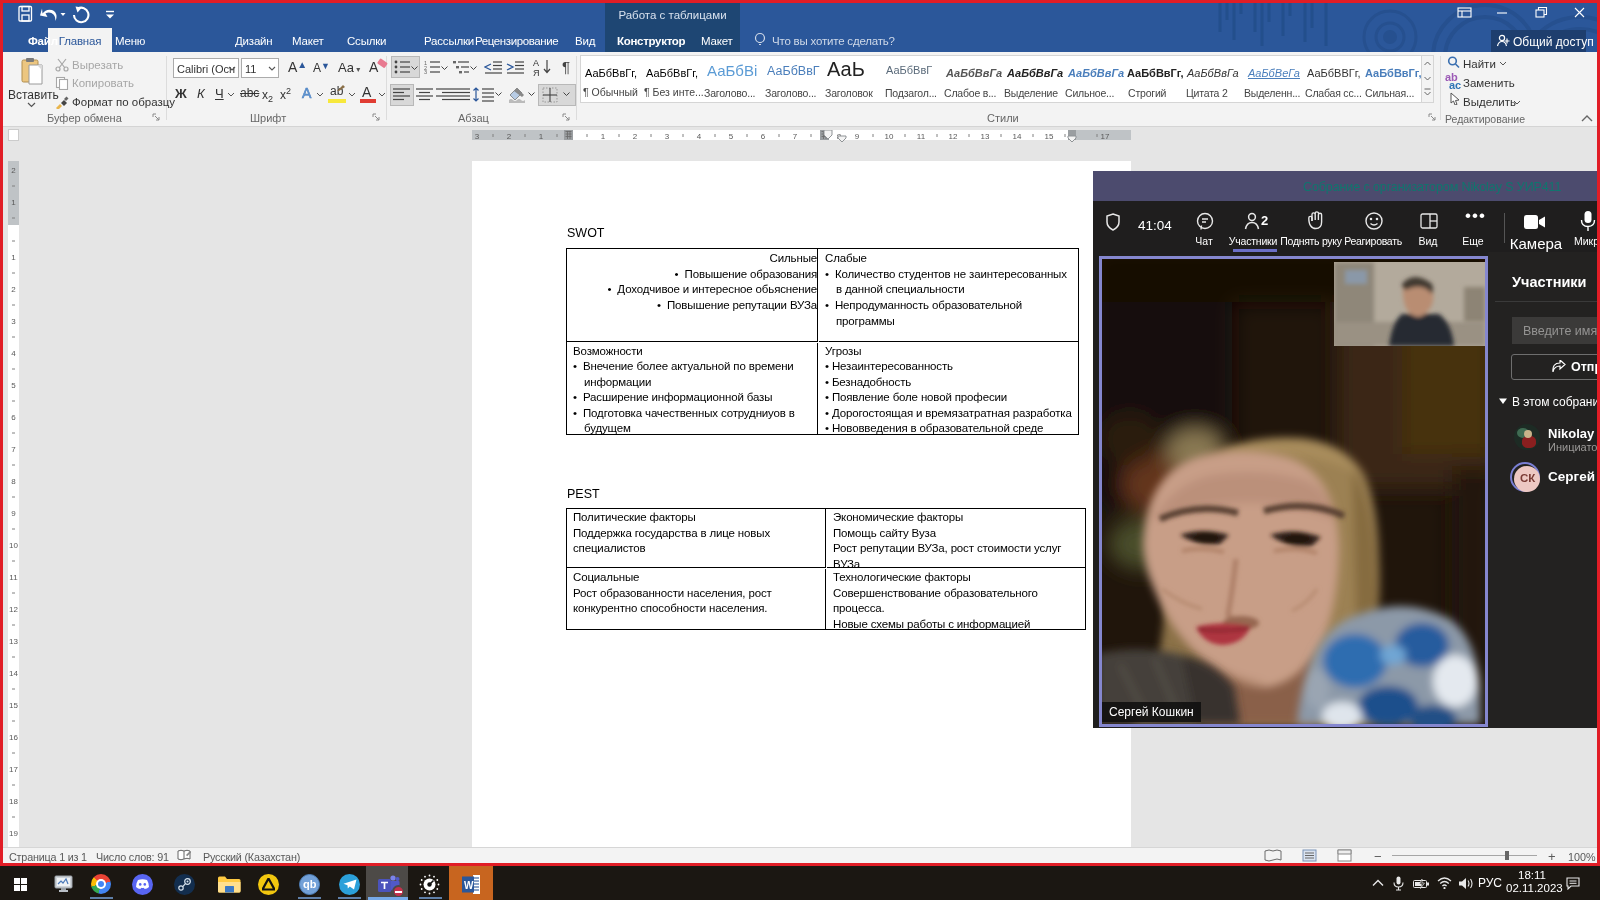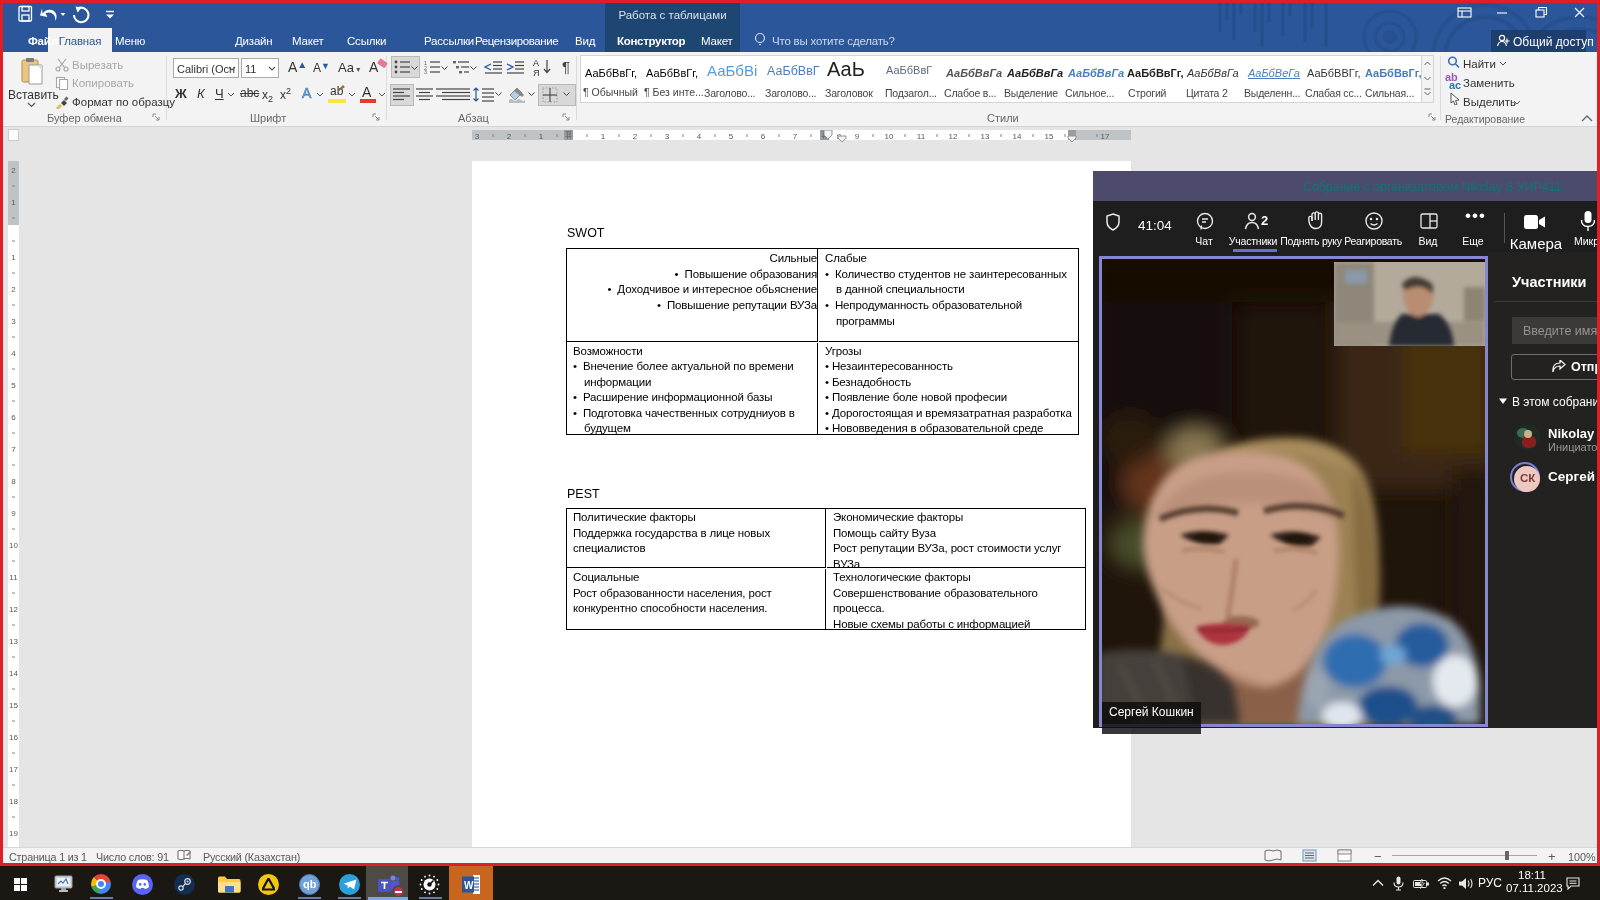--- a/index.html
+++ b/index.html
@@ -709,21 +709,21 @@
         <path d="M5.4 9 Q7.5 7 9.6 9"></path>
   </g>
   <circle cx="7.5" cy="11" r="1.1" fill="#e8e8e8"></circle>
 </svg>
 <svg class="ab" style="left:1458px;top:877px;" width="15" height="13" viewBox="0 0 15 13">
   <path d="M1 4.5 H4 L8 1 V12 L4 8.5 H1 Z" fill="#e8e8e8"></path>
   <path d="M10 3.5 q2 3 0 6 M12.5 2 q3 4.5 0 9" stroke="#e8e8e8" stroke-width="1.1" fill="none"></path>
 </svg>
 <div class="tx" style="left:1478px;top:876px;color:#fff;font-size:12px;">РУС</div>
 <div class="tx" style="left:1510px;top:869px;width:44px;text-align:center;color:#fff;font-size:11.5px;">18:11</div>
-<div class="tx" style="left:1506px;top:882px;width:52px;text-align:center;color:#fff;font-size:11.5px;">07.11.2023</div>
+<div class="tx" style="left:1506px;top:882px;width:52px;text-align:center;color:#fff;font-size:11.5px;">02.11.2023</div>
 <svg class="ab" style="left:1566px;top:877px;" width="14" height="13" viewBox="0 0 14 13">
   <path d="M1 1 H13 V9 H5 L2 12 V9 H1 Z" fill="none" stroke="#e8e8e8" stroke-width="1.1"></path>
   <g stroke="#e8e8e8" stroke-width="1">
         <line x1="3.5" y1="4" x2="10.5" y2="4"></line>
         <line x1="3.5" y1="6.3" x2="10.5" y2="6.3"></line>
       </g>
 </svg>
 
 <div class="ab" style="left:1093px;top:171px;width:507px;height:557px;background:#1f1e1e;"></div>
 <div class="ab" style="left:1093px;top:171px;width:507px;height:30px;background:#4c4b6e;"></div>
@@ -879,21 +879,21 @@
   <rect x="0" y="60" width="151" height="24" fill="#9a9183" filter="url(#b3)"></rect>
   <rect x="11" y="8" width="22" height="14" fill="#8a98a8" filter="url(#b3)"></rect>
   <rect x="130" y="25" width="21" height="35" fill="#8d8475" filter="url(#b3)"></rect>
   <g filter="url(#b3)">
     <path d="M55 84 Q58 60 68 52 L105 52 Q118 62 120 84 Z" fill="#262a33"></path>
     <path d="M70 20 Q87 12 97 24 Q102 34 97 45 Q90 55 84 55 Q76 55 71 44 Q67 30 70 20 Z" fill="#b98d72"></path>
     <path d="M68 22 Q80 8 98 22 Q100 28 98 32 Q88 20 72 28 Q68 26 68 22 Z" fill="#433a30"></path>
   </g>
 </svg>
 
-<div class="ab" style="left:1102px;top:702px;height:32px;background:rgba(12,12,12,0.82);padding:0 7px;">
+<div class="ab" style="left:1102px;top:702px;height:20px;background:rgba(12,12,12,0.82);padding:0 7px;">
   <div style="color:#fff;font-size:12px;line-height:20px;white-space:nowrap;">Сергей Кошкин</div>
 </div>
 
 <div class="ab" style="left:1488px;top:252px;width:112px;height:476px;background:#232221;"></div>
 <div class="tx" style="left:1512px;top:274px;color:#fff;font-size:14.5px;font-weight:bold;">Участники</div>
 <div class="ab" style="left:1495px;top:301px;width:105px;height:1px;background:#3a3a3a;"></div>
 <div class="ab" style="left:1512px;top:317px;width:88px;height:27px;background:#3b3a39;"></div>
 <div class="tx" style="left:1523px;top:324px;color:#959493;font-size:12.5px;">Введите имя</div>
 <div class="ab" style="left:1511px;top:354px;width:89px;height:26px;border:1px solid #6e6e6e;border-radius:3px;"></div>
 <svg class="ab" style="left:1551px;top:360px;" width="15" height="14" viewBox="0 0 15 14">

